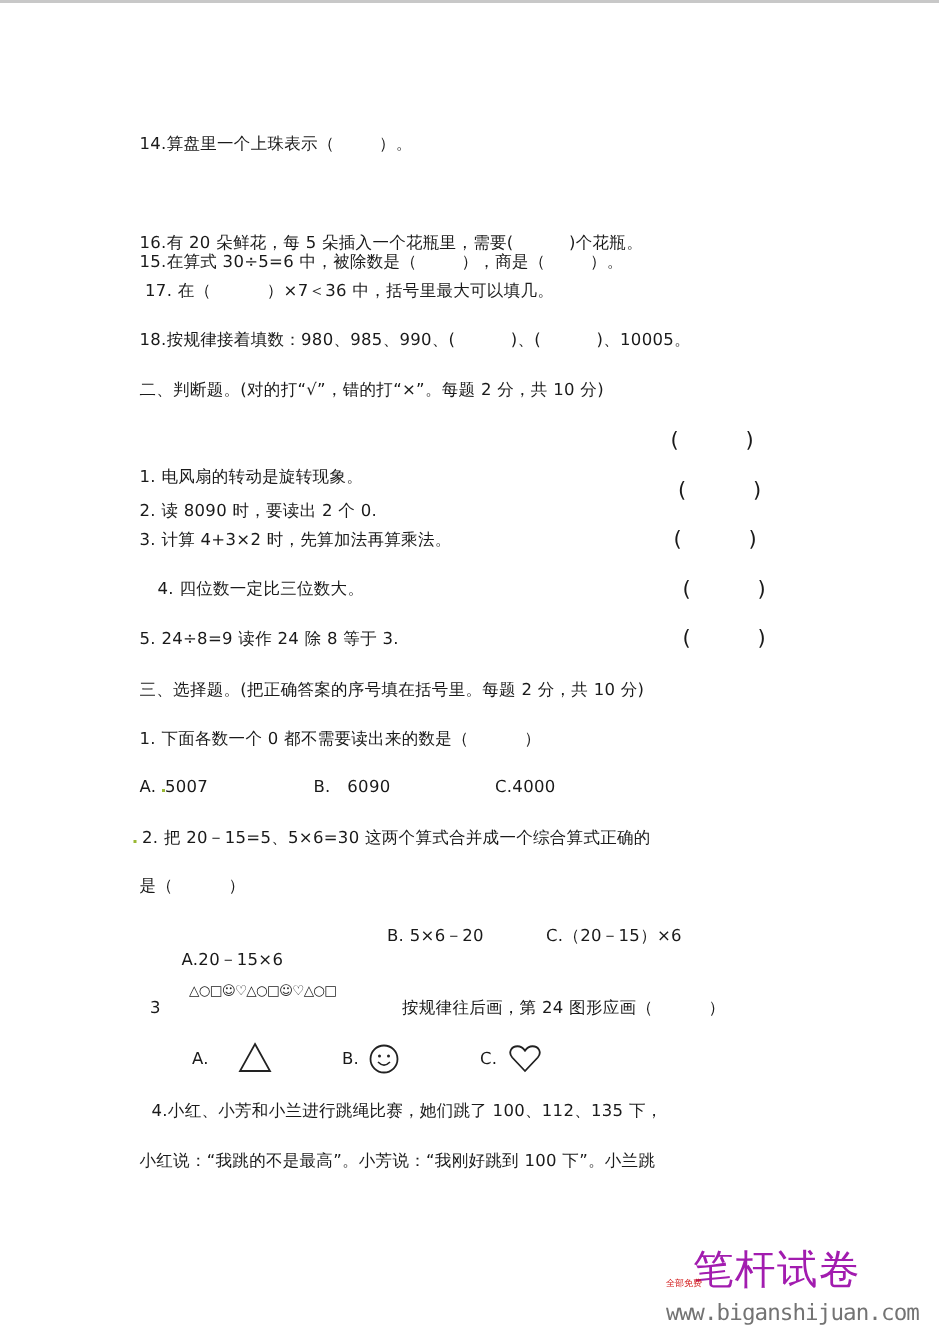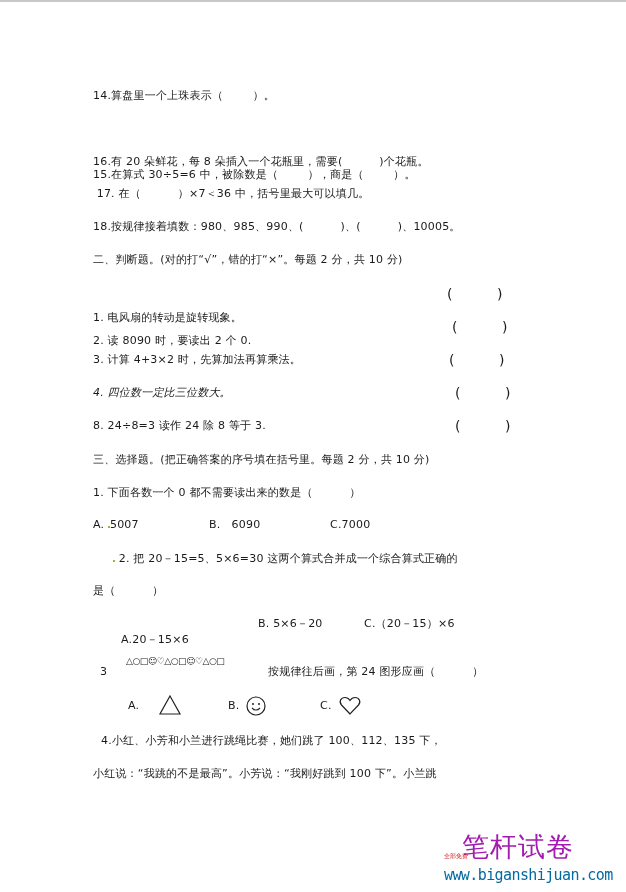--- a/index.html
+++ b/index.html
@@ -65,62 +65,62 @@
       font-size: 6px;
       line-height: 8px;
       color: #d21a1a;
     }
     .logo-url {
       position: absolute;
       left: 444px; top: 866px;
       font-family: "DejaVu Sans Mono", "Liberation Mono", monospace;
       font-size: 15px;
       line-height: 18px;
-      color: #0369a1;
+      color: #737373;
       letter-spacing: -0.6px;
     }
   </style>
 </head>
 <body>
 
 <div class="top-border"></div>
 
 <div id="doc">
 
   <div class="line" style="left:93px;top:86px;">14.算盘里一个上珠表示（        ）。</div>
   <div class="line" style="left:93px;top:118px;margin-top:47px;">15.在算式 30÷5=6 中，被除数是（        ），商是（        ）。</div>
-  <div class="line" style="left:93px;top:152px;">16.有 20 朵鲜花，每 8 朵插入一个花瓶里，需要(          )个花瓶。</div>
+  <div class="line" style="left:93px;top:152px;">16.有 20 朵鲜花，每 5 朵插入一个花瓶里，需要(          )个花瓶。</div>
   <div class="line" style="left:93px;top:184px;"> 17. 在（          ）×7＜36 中，括号里最大可以填几。</div>
   <div class="line" style="left:93px;top:217px;">18.按规律接着填数：980、985、990、(          )、(          )、10005。</div>
 
   <div class="line" style="left:93px;top:250px;text-align:right;">二、判断题。(对的打“√”，错的打“×”。每题 2 分，共 10 分)</div>
 
   <div class="line" style="left:93px;top:284px;margin-top:24px;">1. 电风扇的转动是旋转现象。</div>
   <div class="paren-group" style="left:447px;top:284px;">(          )</div>
 
   <div class="line" style="left:93px;top:331px;">2. 读 8090 时，要读出 2 个 0.</div>
   <div class="paren-group" style="left:452px;top:317px;">(          )</div>
 
   <div class="line" style="left:93px;top:350px;">3. 计算 4+3×2 时，先算加法再算乘法。</div>
   <div class="paren-group" style="left:449px;top:350px;">(          )</div>
 
-  <div class="line" style="left:93px;top:383px;font-style:italic;">4. 四位数一定比三位数大。</div>
+  <div class="line" style="left:105px;top:383px;">4. 四位数一定比三位数大。</div>
   <div class="paren-group" style="left:455px;top:383px;">(          )</div>
 
-  <div class="line" style="left:93px;top:416px;">8. 24÷8=3 读作 24 除 8 等于 3.</div>
+  <div class="line" style="left:93px;top:416px;">5. 24÷8=9 读作 24 除 8 等于 3.</div>
   <div class="paren-group" style="left:455px;top:416px;">(          )</div>
 
   <div class="line" style="left:93px;top:450px;">三、选择题。(把正确答案的序号填在括号里。每题 2 分，共 10 分)</div>
 
   <div class="line" style="left:93px;top:483px;">1. 下面各数一个 0 都不需要读出来的数是（          ）</div>
   <div class="line" style="left:93px;top:515px;"><span>A. </span><span class="green-dot"></span><span>5007</span></div>
   <div class="line" style="left:209px;top:515px;"><span>B.   </span><span>6090</span></div>
-  <div class="line" style="left:330px;top:515px;"><span>C.</span><span>7000</span></div>
+  <div class="line" style="left:330px;top:515px;"><span>C.</span><span>4000</span></div>
 
-  <div class="line" style="left:89px;top:549px;margin-left:24px;"><span class="green-dot"></span><span> 2. 把 20－15=5、5×6=30 这两个算式合并成一个综合算式正确的</span></div>
+  <div class="line" style="left:89px;top:549px;"><span class="green-dot"></span><span> 2. 把 20－15=5、5×6=30 这两个算式合并成一个综合算式正确的</span></div>
   <div class="line" style="left:93px;top:581px;">是（          ）</div>
   <div class="line" style="left:121px;top:614px;margin-top:16px;">A.20－15×6</div>
   <div class="line" style="left:258px;top:614px;">B. 5×6－20</div>
   <div class="line" style="left:364px;top:614px;">C.（20－15）×6</div>
 
   <div class="line" style="left:100px;top:662px;">3</div>
   <div class="shape-seq" style="left:126px;top:655px;">△○□☺♡△○□☺♡△○□</div>
   <div class="line" style="left:268px;top:662px;">按规律往后画，第 24 图形应画（          ）</div>
 
   <div class="line" style="left:128px;top:696px;">A.</div>

